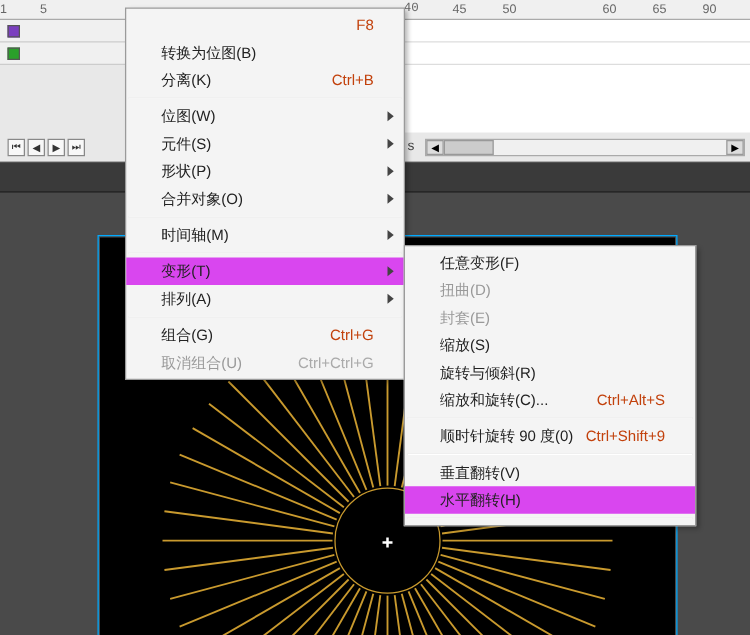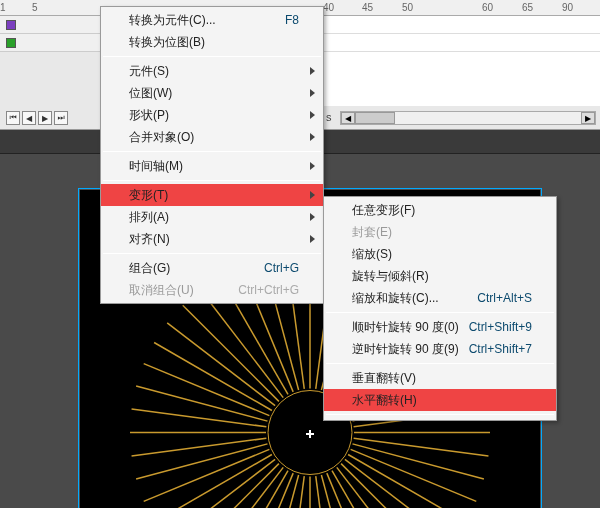--- a/index.html
+++ b/index.html
@@ -29,38 +29,38 @@
   .sun{position:absolute;left:50%;top:58%;transform:translate(-50%,-50%);}
   .sun svg{overflow:visible;}
   .centerdot{position:absolute;left:50%;top:58%;transform:translate(-50%,-50%);width:8px;height:8px;}
   .centerdot:before{content:"";position:absolute;left:3px;top:0;width:2px;height:8px;background:#fff;}
   .centerdot:after{content:"";position:absolute;top:3px;left:0;width:8px;height:2px;background:#fff;}
   .hdot{position:absolute;left:72%;top:40%;width:6px;height:6px;background:#fff;border-radius:50%;box-shadow:0 0 0 1px #000;}
 
   
   .menu { position: absolute; background: #f4f4f4; border: 1px solid #9a9a9a; box-shadow: 2px 2px 4px rgba(0,0,0,.3); padding: 2px 0; }
   .menu-item { height: 22px; display: flex; align-items: center; padding: 0 24px 0 28px; position: relative; color: #222; white-space: nowrap; }
-  .menu-item.hl { background: #ef4444; }
+  .menu-item.hl { background: #d946ef; }
   .menu-item.disabled { color: #999; }
-  .menu-item .shortcut { position: absolute; right: 24px; color: #0c4a6e; }
+  .menu-item .shortcut { position: absolute; right: 24px; color: #c2410c; }
   .menu-item.disabled .shortcut { color: #aaa; }
   .menu-item .sub-arrow { position: absolute; right: 8px; width: 0; height: 0; border-left: 5px solid #444; border-top: 4px solid transparent; border-bottom: 4px solid transparent; }
   .menu-sep { height: 1px; margin: 3px 2px; background: #ccc; border-bottom: 1px solid #fff; }
 
   .menu.main { top: 6px; left: 100px; width: 224px; }
   .menu.sub  { top: 196px; left: 323px; width: 234px; }
 </style>
 </head>
 <body>
 
 <div class="timeline">
   <div class="ruler" id="ruler">
       <span class="ruler-tick" style="left: 0px;">1</span>
       <span class="ruler-tick" style="left: 32px;">5</span>
-      <span class="ruler-tick" style="left: 323px;">40</span>
+      <span class="ruler-tick" style="left: 323px; font-family: Liberation Mono, monospace;">40</span>
       <span class="ruler-tick" style="left: 362px;">45</span>
       <span class="ruler-tick" style="left: 402px; text-align: center;">50</span>
       <span class="ruler-tick" style="left: 442px; margin-top: 20px;">55</span>
       <span class="ruler-tick" style="left: 482px; text-align: center;">60</span>
       <span class="ruler-tick" style="left: 522px; text-align: center;">65</span>
       <span class="ruler-tick" style="left: 562px;">90</span>
     </div>
   <div class="layer-panel">
     <div class="layer-row">
       <span class="layer-color" style="background:#7b3fbf"></span>
@@ -148,33 +148,36 @@
         <circle r="42" fill="#000" stroke="#c99a2e" stroke-width="1"></circle>
       </svg>
     </div>
     <div class="centerdot"></div>
     <div class="hdot"></div>
   </div>
 </div>
 
 <div class="menu main" id="main-menu">
     <div class="menu-item">
-      <span>转换为元件(C)...</span>
       <span class="shortcut">F8</span>
     </div>
     <div class="menu-item">
       <span>转换为位图(B)</span>
     </div>
-    <div class="menu-sep"></div>
+    <div class="menu-item">
+      <span>分离(K)</span>
+      <span class="shortcut">Ctrl+B</span>
+    </div>
+    <div class="menu-sep"></div>
+    <div class="menu-item">
+      <span>位图(W)</span>
+      <span class="sub-arrow"></span>
+    </div>
     <div class="menu-item">
       <span>元件(S)</span>
-      <span class="sub-arrow"></span>
-    </div>
-    <div class="menu-item">
-      <span>位图(W)</span>
       <span class="sub-arrow"></span>
     </div>
     <div class="menu-item">
       <span>形状(P)</span>
       <span class="sub-arrow"></span>
     </div>
     <div class="menu-item">
       <span>合并对象(O)</span>
       <span class="sub-arrow"></span>
     </div>
@@ -183,63 +186,58 @@
       <span>时间轴(M)</span>
       <span class="sub-arrow"></span>
     </div>
     <div class="menu-sep"></div>
     <div class="menu-item hl">
       <span>变形(T)</span>
       <span class="sub-arrow"></span>
     </div>
     <div class="menu-item">
       <span>排列(A)</span>
-      <span class="sub-arrow"></span>
-    </div>
-    <div class="menu-item">
-      <span>对齐(N)</span>
       <span class="sub-arrow"></span>
     </div>
     <div class="menu-sep"></div>
     <div class="menu-item">
       <span>组合(G)</span>
       <span class="shortcut">Ctrl+G</span>
     </div>
     <div class="menu-item disabled">
       <span>取消组合(U)</span>
       <span class="shortcut">Ctrl+Ctrl+G</span>
     </div>
   </div>
 
 <div class="menu sub" id="sub-menu">
     <div class="menu-item">
       <span>任意变形(F)</span>
     </div>
     <div class="menu-item disabled">
+      <span>扭曲(D)</span>
+    </div>
+    <div class="menu-item disabled">
       <span>封套(E)</span>
     </div>
     <div class="menu-item">
       <span>缩放(S)</span>
     </div>
     <div class="menu-item">
       <span>旋转与倾斜(R)</span>
     </div>
     <div class="menu-item">
       <span>缩放和旋转(C)...</span>
       <span class="shortcut">Ctrl+Alt+S</span>
     </div>
     <div class="menu-sep"></div>
     <div class="menu-item">
       <span>顺时针旋转 90 度(0)</span>
       <span class="shortcut">Ctrl+Shift+9</span>
     </div>
-    <div class="menu-item">
-      <span>逆时针旋转 90 度(9)</span>
-      <span class="shortcut">Ctrl+Shift+7</span>
-    </div>
     <div class="menu-sep"></div>
     <div class="menu-item">
       <span>垂直翻转(V)</span>
     </div>
     <div class="menu-item hl">
       <span>水平翻转(H)</span>
     </div>
     <div class="menu-sep"></div>
   </div>
 

